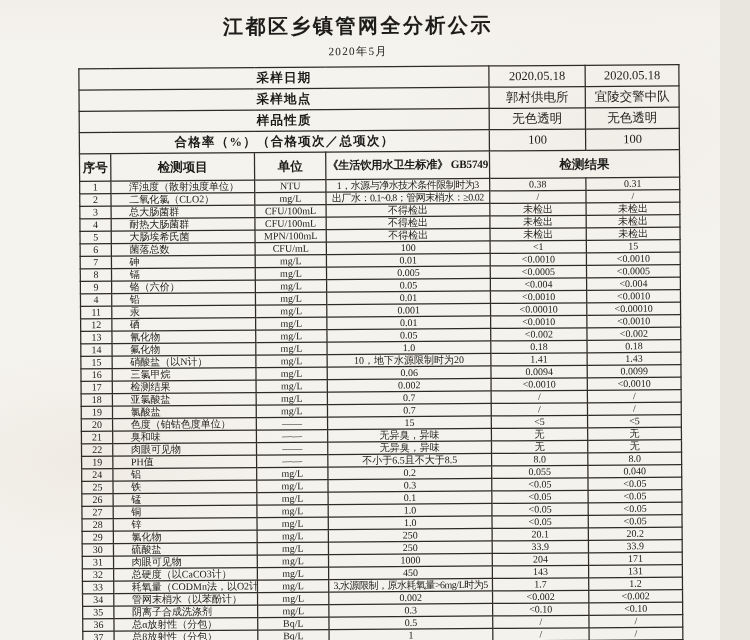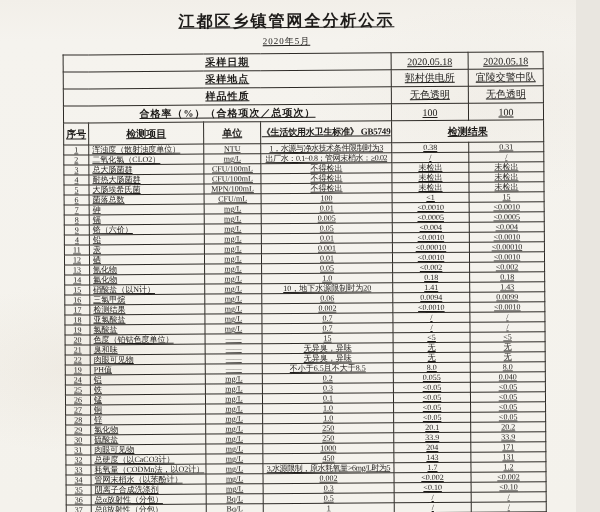--- a/index.html
+++ b/index.html
@@ -8,21 +8,20 @@
     background:#e9e6e0;
     font-family:"Liberation Serif","DejaVu Serif",serif;
   }
   .page {
     position:relative; width:576px; height:512px;
     background:
       radial-gradient(220px 120px at 12% 72%, rgba(205,190,170,0.14), rgba(205,190,170,0) 70%),
       radial-gradient(260px 140px at 85% 20%, rgba(210,200,185,0.12), rgba(210,200,185,0) 70%),
       linear-gradient(180deg,#f2efe9 0%, #f5f3ee 8%, #f4f2ec 100%);
     color:#1e1c1a;
-    text-decoration:underline;
   }
   .doc { transform:rotate(-0.4deg); transform-origin:50% 50%; }
   .title {
     text-align:center; padding-top:11px;
     font-family:"Liberation Sans","DejaVu Sans",sans-serif;
     font-weight:bold; font-size:16px; letter-spacing:2px;
   }
   .subtitle { text-align:center; font-size:9px; margin-top:3px; letter-spacing:1px; }
   table.main {
     border-collapse:collapse; table-layout:fixed;
@@ -31,21 +30,21 @@
   }
   td {
     border:1px solid #2e2b27; padding:0; text-align:center;
     overflow:hidden; white-space:nowrap; vertical-align:middle;
   }
   tr.info td { height:16px; font-size:10px; }
   tr.info td.lbl { font-weight:bold; letter-spacing:1px; }
   tr.cols td { height:21px; font-size:10px; font-weight:bold; }
   tr.cols td.hstd { font-size:9px; letter-spacing:-0.2px; }
   tr.data td { height:9px; line-height:9px; font-size:8px; }
-  tr.data td.item-cell { text-align:left; padding-left:3px; }
+  tr.data td.item-cell { text-align:left; padding-left:14px; }
   td.squeeze { font-size:7px; letter-spacing:-0.4px; }
 </style>
 </head>
 <body>
 
 <div class="page">
   <div class="doc">
     <div class="title">江都区乡镇管网全分析公示</div>
     <div class="subtitle">2020年5月</div>
 

